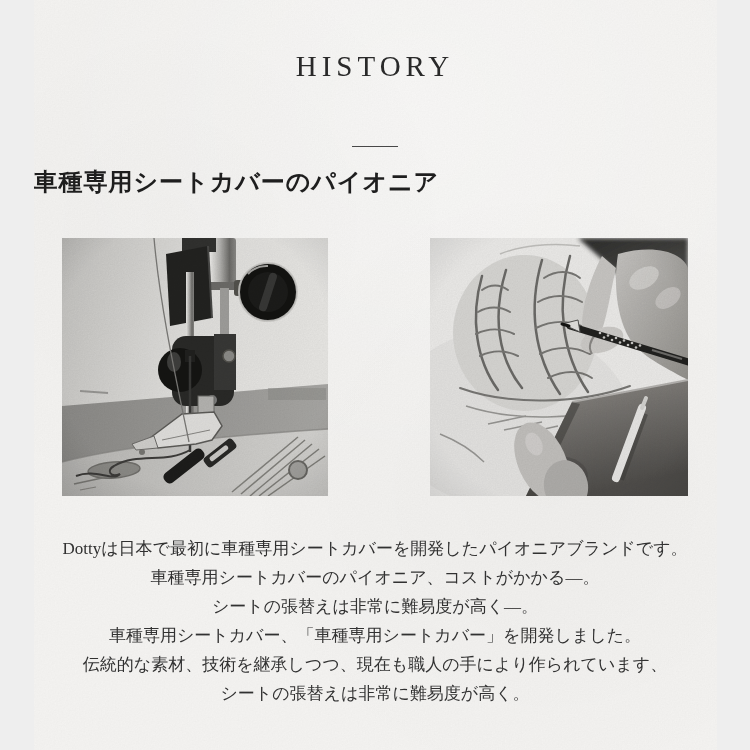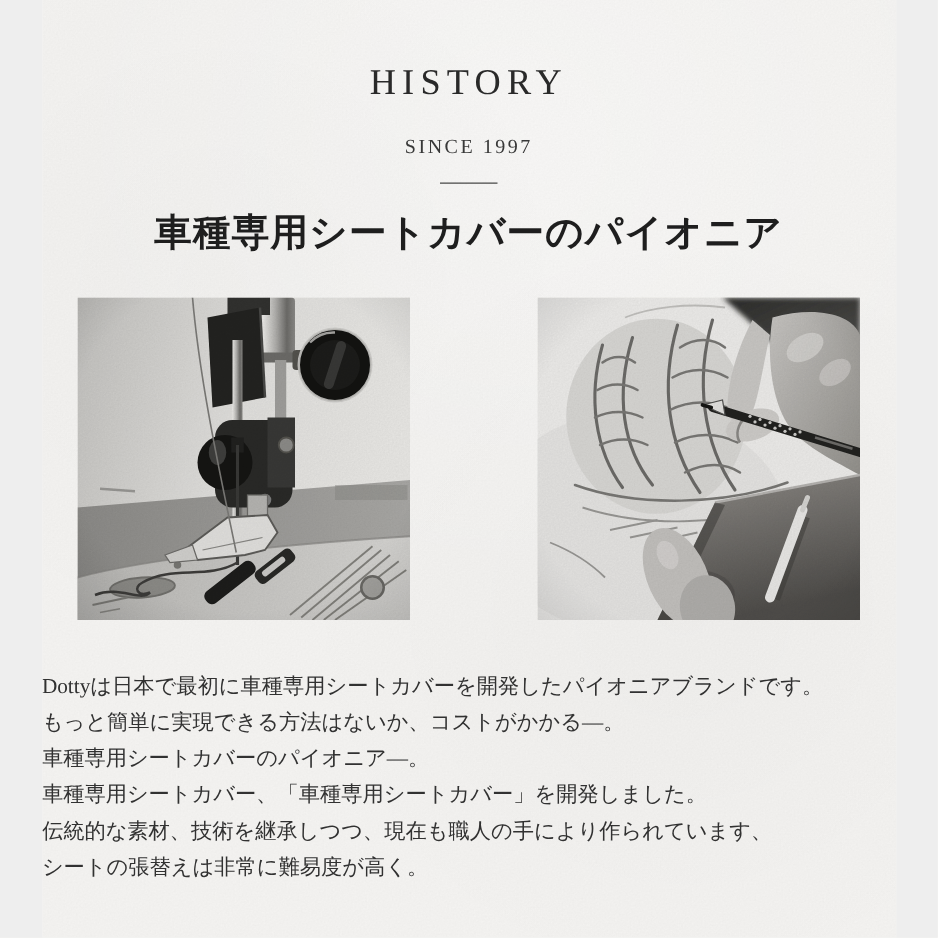--- a/index.html
+++ b/index.html
@@ -31,47 +31,46 @@
     font-size:16px;letter-spacing:2px;
     color:#3a3a3a;
   }
   .divider{
     position:absolute;top:146px;left:50%;
     width:46px;height:1px;margin-left:-23px;
     background:#4a4a4a;
   }
   .heading-jp{
     position:absolute;top:166px;left:0;right:0;
-    text-align:center;
-    font-size:30px;font-weight:700;
+    text-align:left;
+    font-size:24px;font-weight:700;
     letter-spacing:1px;
     color:#1f1f1f;
     margin:0;
   }
   .photos{
     position:absolute;top:238px;left:0;right:0;
     display:flex;justify-content:center;gap:102px;
   }
   .photos figure{margin:0;line-height:0;}
   .photos svg{display:block;}
   .description{
     position:absolute;top:534px;left:0;right:0;
-    text-align:left;
+    text-align:center;
     font-size:17px;line-height:29px;
     color:#333333;
   }
   .description p{margin:0;}
 </style>
 </head>
 <body>
 
 <div class="page">
 
   <h1 class="title">HISTORY</h1>
-  <div class="subtitle">SINCE 1997</div>
   <div class="divider"></div>
   <h2 class="heading-jp">車種専用シートカバーのパイオニア</h2>
 
   <div class="photos">
 
     <figure>
       <svg width="266" height="258" viewBox="0 0 266 258" xmlns="http://www.w3.org/2000/svg">
         <defs>
           <linearGradient id="mBg" x1="0" y1="0" x2="1" y2="0.25">
             <stop offset="0" stop-color="#c7c6c3"></stop>
@@ -261,22 +260,22 @@
         <ellipse cx="136" cy="248" rx="22" ry="26" transform="rotate(-10 136 248)" fill="#b3b1ae"></ellipse>
         <ellipse cx="104" cy="206" rx="8" ry="12" transform="rotate(-24 104 206)" fill="#d8d6d3" opacity="0.8"></ellipse>
         <rect width="258" height="258" fill="url(#sVig)"></rect>
         <rect width="258" height="258" filter="url(#sNoise)" opacity="0.06"></rect>
       </svg>
     </figure>
   </div>
 
   <div class="description">
     <p>Dottyは日本で最初に車種専用シートカバーを開発したパイオニアブランドです。</p>
-    <p>もっと簡単に実現できる方法はないか、コストがかかる―。</p>
-    <p>車種専用シートカバーのパイオニア―。</p>
+    <p>車種専用シートカバーのパイオニア、コストがかかる―。</p>
+    <p>シートの張替えは非常に難易度が高く―。</p>
     <p>車種専用シートカバー、「車種専用シートカバー」を開発しました。</p>
     <p>伝統的な素材、技術を継承しつつ、現在も職人の手により作られています、</p>
     <p>シートの張替えは非常に難易度が高く。</p>
   </div>
 
   <svg class="grain" xmlns="http://www.w3.org/2000/svg">
     <filter id="pGrain">
         <feTurbulence type="fractalNoise" baseFrequency="0.7" numOctaves="2" stitchTiles="stitch"></feTurbulence>
       <feColorMatrix type="matrix" values="0 0 0 0 0  0 0 0 0 0  0 0 0 0 0  0.35 0.35 0.35 0 0"></feColorMatrix>
       </filter>

